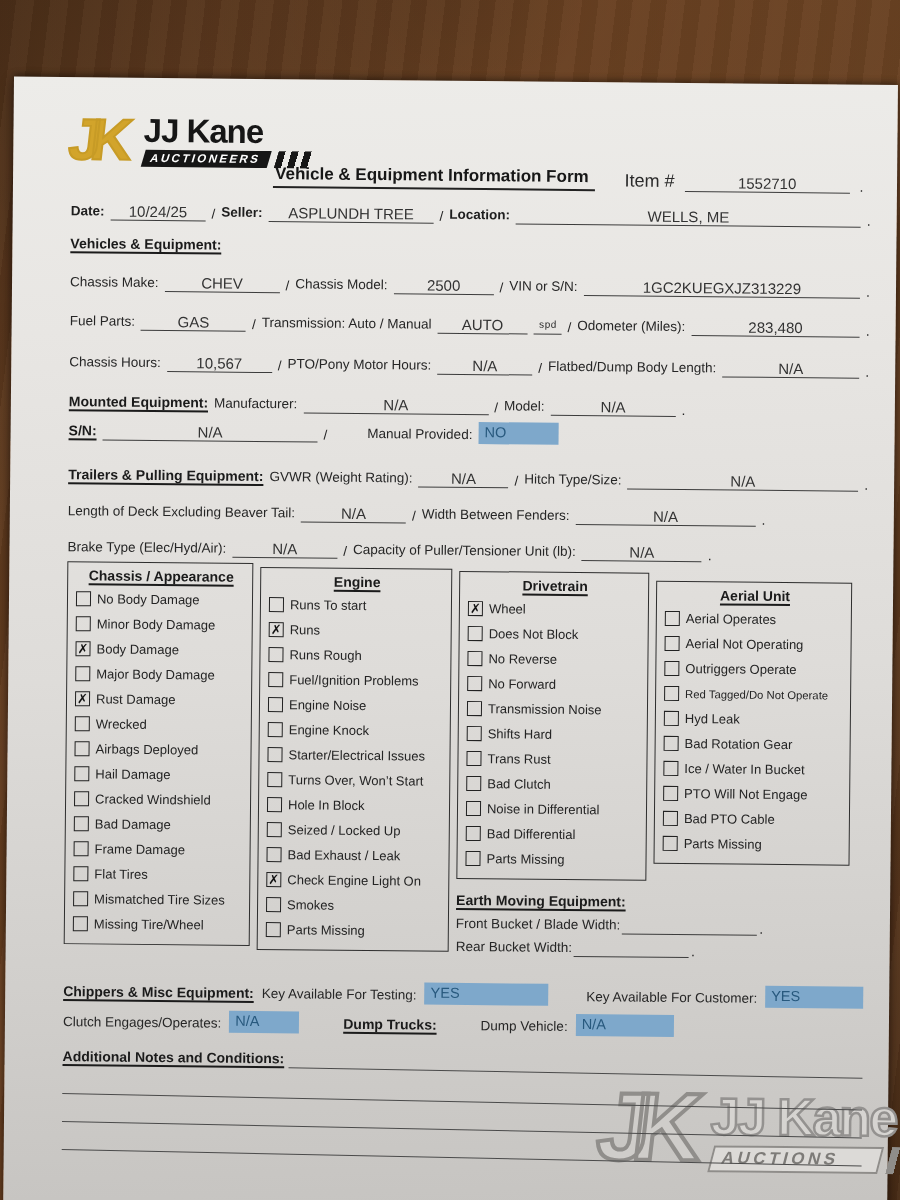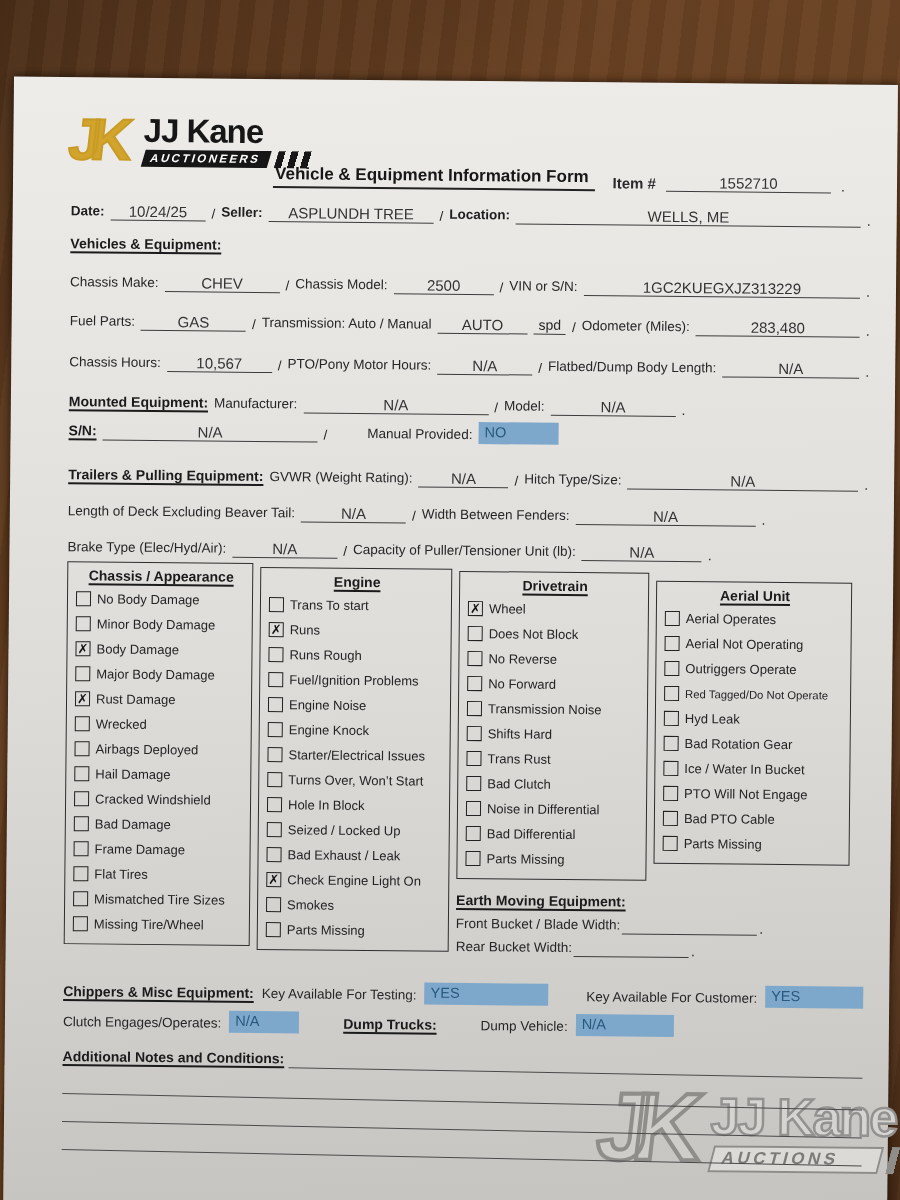--- a/index.html
+++ b/index.html
@@ -30,31 +30,31 @@
   
   .frow{display:flex;align-items:flex-end;gap:6px;white-space:nowrap;}
   .lbl{font-size:13.5px;line-height:18px;color:#262626;}
   .blbl{font-size:13.5px;line-height:18px;font-weight:700;color:#1e1e1e;}
   .sec{font-size:14px;line-height:19px;font-weight:700;color:#1b1b1b;
     text-decoration:underline;text-decoration-thickness:1.5px;text-underline-offset:3px;}
   .fill{border-bottom:1.4px solid #3c3c3c;text-align:center;font-size:15px;line-height:17px;color:#333;}
   .grow{flex:1;}
   .dot{font-size:14px;line-height:14px;color:#222;}
   .sep{font-size:13.5px;color:#262626;}
-  .spd{border-bottom:1.4px solid #3c3c3c;font-size:14px;line-height:17px;padding:0 5px;color:#262626;}
+  .spd{border-bottom:1.4px solid #3c3c3c;font-size:10px;line-height:17px;padding:0 5px;color:#262626;font-family:Liberation Mono, monospace;}
   .hl{display:inline-block;background:#7ea8cb;color:#28597e;font-size:14.5px;line-height:19px;
     padding:1px 6px 2px 6px;text-align:left;}
   .w58{width:58px}.w68{width:68px}.w86{width:86px}.w90{width:90px}.w95{width:95px}
   .w100{width:100px}.w105{width:105px}.w112{width:112px}.w115{width:115px}
   .w120{width:120px}.w125{width:125px}.w135{width:135px}.w165{width:165px}
   .w180{width:180px}.w185{width:185px}.w215{width:215px}
 
   .title-row{margin-top:57px;margin-left:202px;display:flex;align-items:flex-end;gap:10px;white-space:nowrap;}
   .form-title{font-size:17px;font-weight:700;color:#171717;border-bottom:2px solid #222;padding:0 6px 2px 2px;}
-  .item-lbl{font-size:15px;font-weight:700;margin-left:8px;}
+  .item-lbl{font-size:18px;font-weight:400;margin-left:20px;}
   .date-row{margin-top:16px;}
   .veh-hdr{margin-top:14px;}
   .mt18{margin-top:18px}.mt20{margin-top:20px}.mt21{margin-top:21px}
   .mt23{margin-top:23px}.mt7{margin-top:7px}.mt25{margin-top:25px}
 
   
   .cbx-area{display:flex;gap:7px;margin-top:5px;align-items:flex-start;}
   .col{display:flex;flex-direction:column;}
   .col1{width:186px}.col2{width:192px}.col3{width:190px}.col4{width:196px}
   .grp{border:1.5px solid #2e2e2e;padding:5px 6px 7px 8px;background:transparent;}
@@ -281,21 +281,21 @@
                 </div>
               </div>
           </div>
         </div>
         <div class="col col2">
           <div class="grp grp2">
             <div class="grp-title">Engine</div>
             <div class="grp-items">
                 <div class="cbx-row">
                   <span class="cbx"></span>
-                  <span class="cbx-lab">Trans To start</span>
+                  <span class="cbx-lab">Runs To start</span>
                 </div>
                 <div class="cbx-row">
                   <span class="cbx">✗</span>
                   <span class="cbx-lab">Runs</span>
                 </div>
                 <div class="cbx-row">
                   <span class="cbx"></span>
                   <span class="cbx-lab">Runs Rough</span>
                 </div>
                 <div class="cbx-row">

